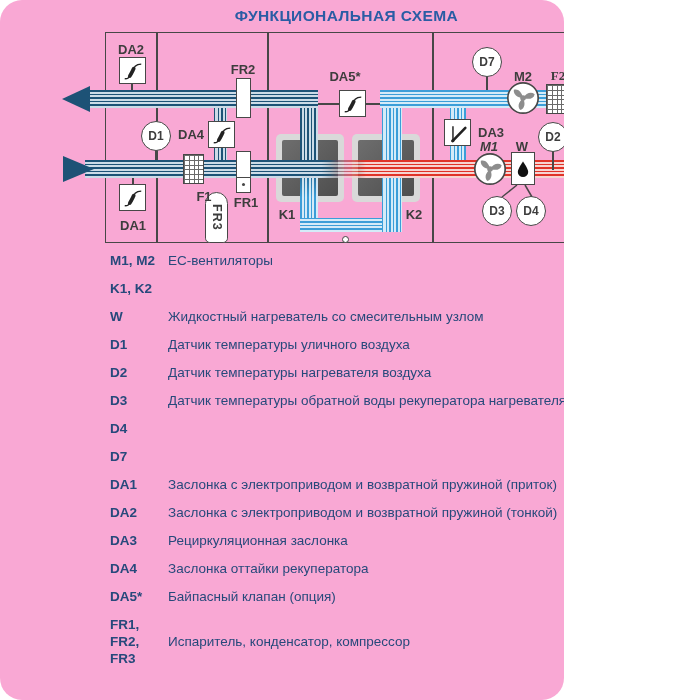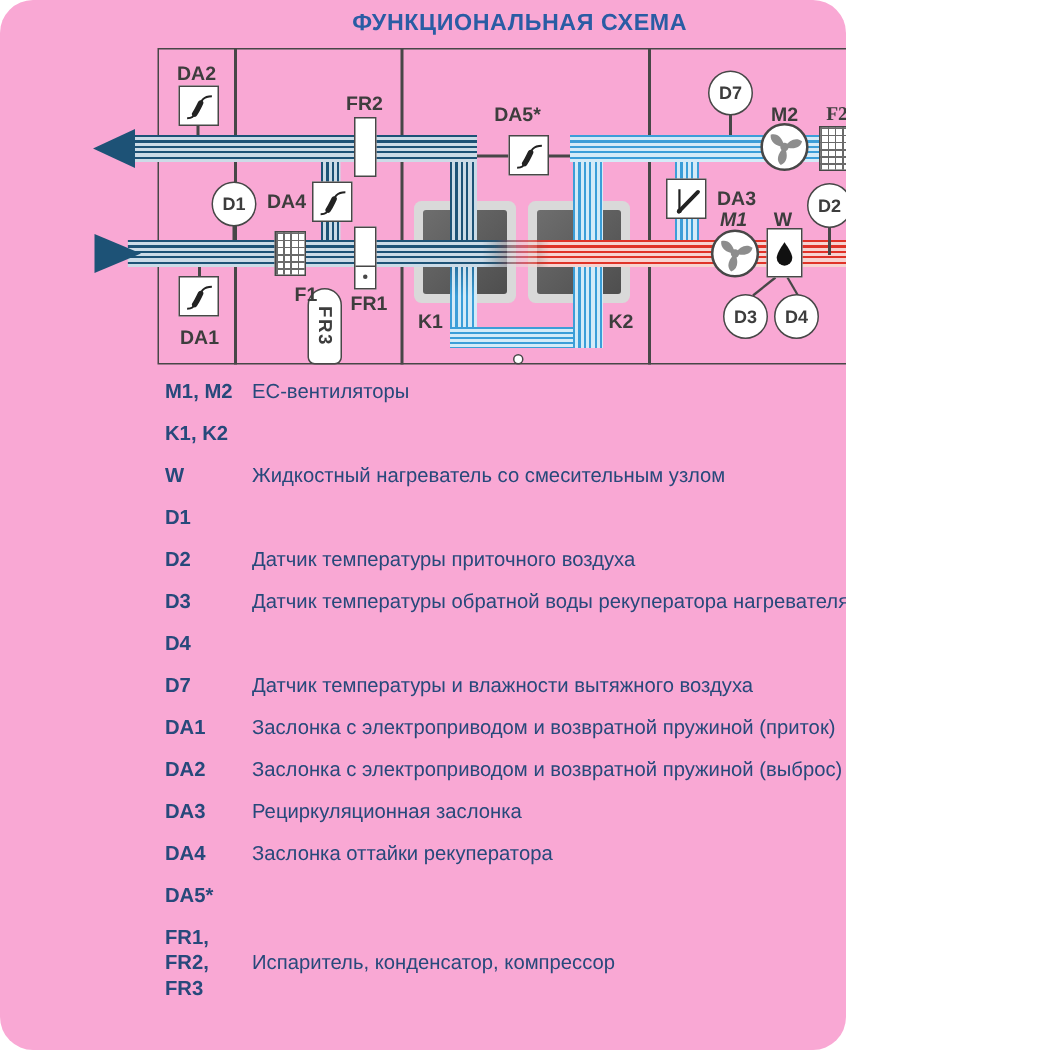--- a/index.html
+++ b/index.html
@@ -241,54 +241,55 @@
       </div>
     <div class="lrow">
         <div class="lkey">K1, K2</div>
       </div>
     <div class="lrow">
         <div class="lkey">W</div>
         <div class="ldesc">Жидкостный нагреватель со смесительным узлом</div>
       </div>
     <div class="lrow">
         <div class="lkey">D1</div>
+        <div class="ldesc">Датчик температуры уличного воздуха</div>
       </div>
     <div class="lrow">
         <div class="lkey">D2</div>
-        <div class="ldesc">Датчик температуры приточного воздуха</div>
+        <div class="ldesc">Датчик температуры нагревателя воздуха</div>
       </div>
     <div class="lrow">
         <div class="lkey">D3</div>
         <div class="ldesc">Датчик температуры обратной воды рекуператора нагревателя</div>
       </div>
     <div class="lrow">
         <div class="lkey">D4</div>
       </div>
     <div class="lrow">
         <div class="lkey">D7</div>
-        <div class="ldesc">Датчик температуры и влажности вытяжного воздуха</div>
       </div>
     <div class="lrow">
         <div class="lkey">DA1</div>
         <div class="ldesc">Заслонка с электроприводом и возвратной пружиной (приток)</div>
       </div>
     <div class="lrow">
         <div class="lkey">DA2</div>
-        <div class="ldesc">Заслонка с электроприводом и возвратной пружиной (выброс)</div>
+        <div class="ldesc">Заслонка с электроприводом и возвратной пружиной (тонкой)</div>
       </div>
     <div class="lrow">
         <div class="lkey">DA3</div>
         <div class="ldesc">Рециркуляционная заслонка</div>
       </div>
     <div class="lrow">
         <div class="lkey">DA4</div>
         <div class="ldesc">Заслонка оттайки рекуператора</div>
       </div>
     <div class="lrow">
         <div class="lkey">DA5*</div>
+        <div class="ldesc">Байпасный клапан (опция)</div>
       </div>
     <div class="lrow">
         <div class="lkey">FR1,
 FR2,
 FR3</div>
         <div class="ldesc">Испаритель, конденсатор, компрессор</div>
       </div>
   </div>
 
 </div>

